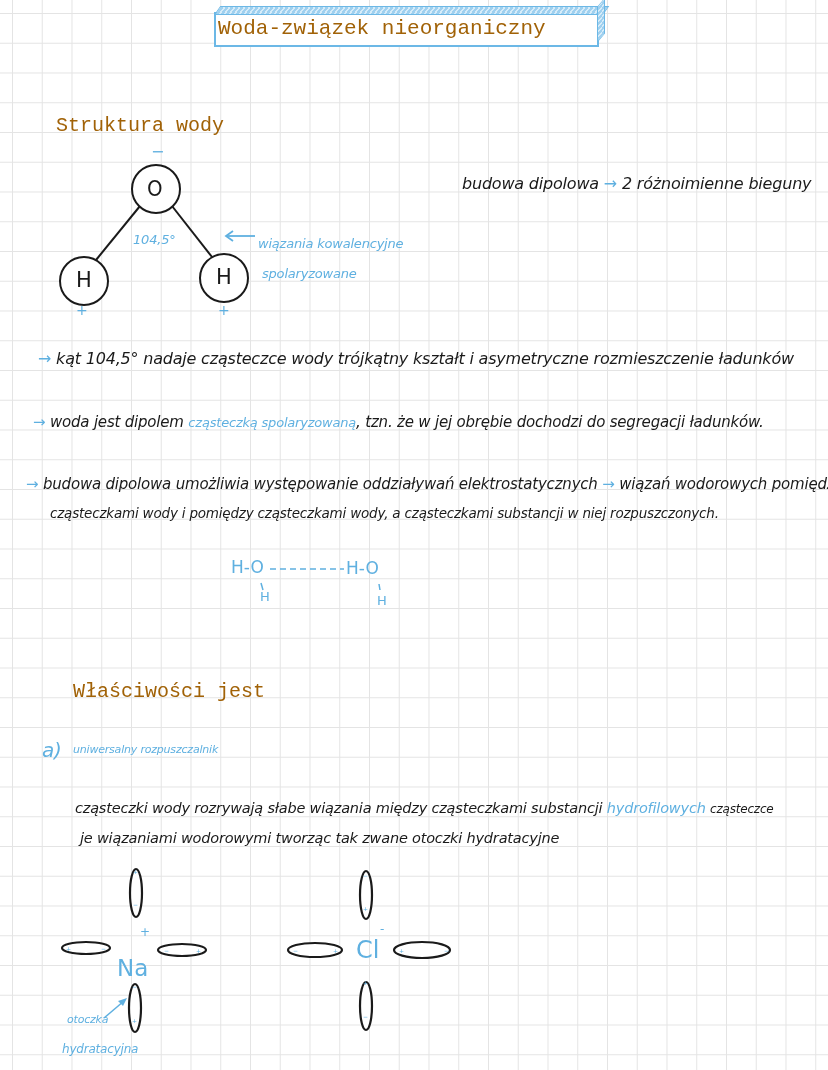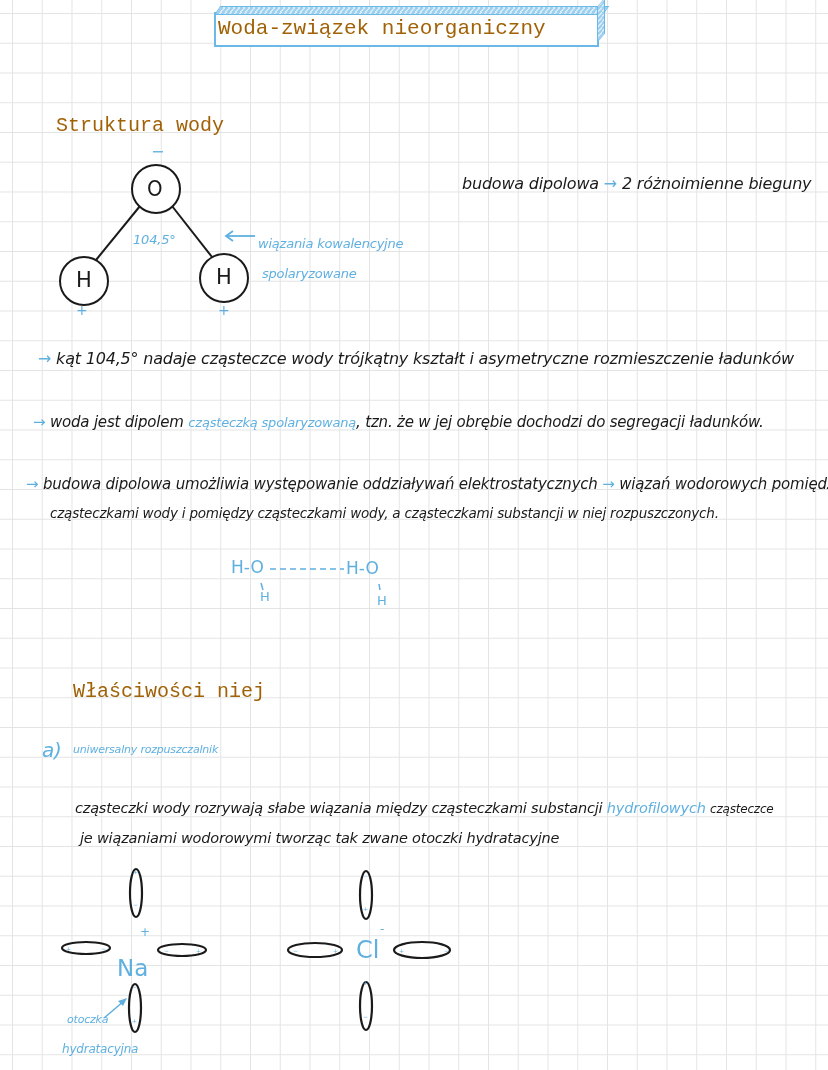--- a/index.html
+++ b/index.html
@@ -126,21 +126,21 @@
   <span class="blue">→</span>
   <span>wiązań wodorowych pomiędzy</span>
 </div>
 <div class="abs hand" style="left:50px; top:505px; font-size:13.5px;">cząsteczkami wody i pomiędzy cząsteczkami wody, a cząsteczkami substancji w niej rozpuszczonych.</div>
 
 <div class="abs blue" style="left:231px; top:557px; font-size:17px;">H-O</div>
 <div class="abs blue" style="left:346px; top:558px; font-size:17px;">H-O</div>
 <div class="abs blue" style="left:260px; top:589px; font-size:13px;">H</div>
 <div class="abs blue" style="left:377px; top:593px; font-size:13px;">H</div>
 
-<div class="abs mono h2" style="left:73px; top:680px;">Właściwości niej</div>
+<div class="abs mono h2" style="left:73px; top:680px;">Właściwości jest</div>
 
 <div class="abs blue hand" style="left:42px; top:738px; font-size:20px;">a)</div>
 <div class="abs blue hand" style="left:73px; top:743px; font-size:11px;">uniwersalny rozpuszczalnik</div>
 
 <div class="abs hand" style="left:75px; top:800px; font-size:14.5px;">
   <span>cząsteczki wody rozrywają słabe wiązania między cząsteczkami substancji</span>
   <span class="blue">hydrofilowych</span>
   <span style="font-size:12px;">cząsteczce</span>
 </div>
 <div class="abs hand" style="left:80px; top:830px; font-size:14.5px;">je wiązaniami wodorowymi tworząc tak zwane otoczki hydratacyjne</div>

